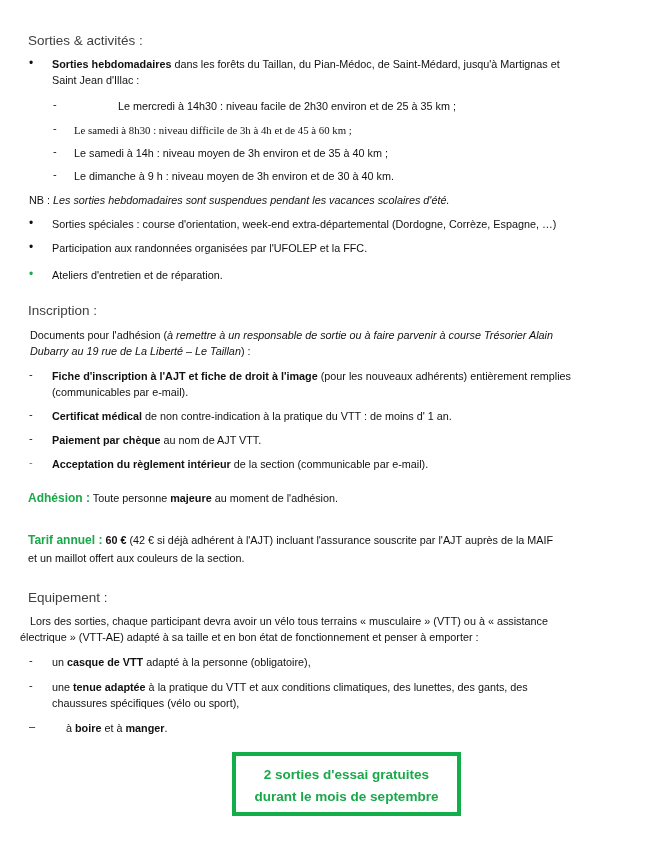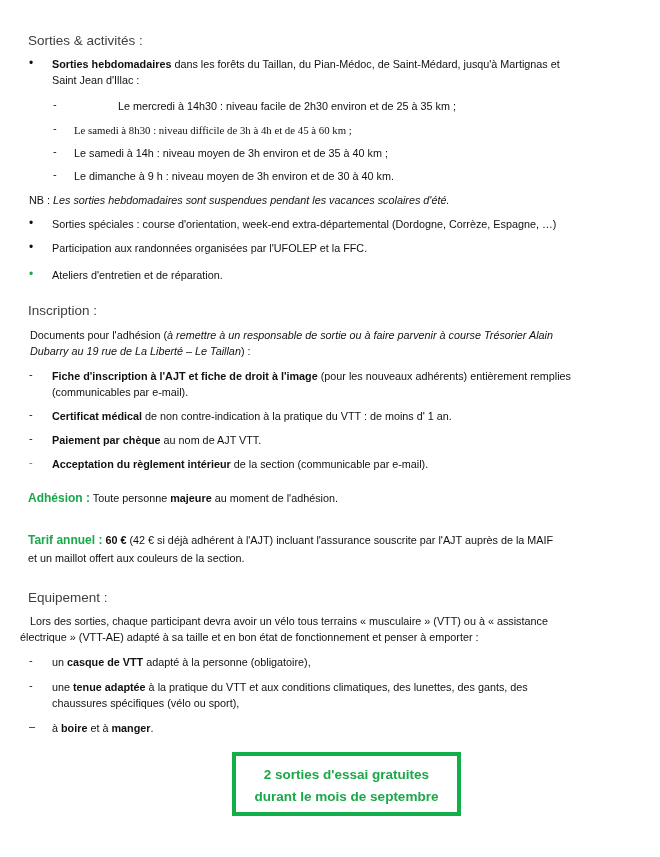--- a/index.html
+++ b/index.html
@@ -79,18 +79,18 @@
 <div class="abs txt" style="left:20px;top:629px;">électrique » (VTT-AE) adapté à sa taille et en bon état de fonctionnement et penser à emporter :</div>
 
 <span class="abs dash" style="left:29px;top:654px;">-</span>
 <div class="abs txt" style="left:52px;top:654px;text-align:right;"><span>un </span><span class="b">casque de VTT</span><span> adapté à la personne (obligatoire),</span></div>
 
 <span class="abs dash" style="left:29px;top:679px;">-</span>
 <div class="abs txt" style="left:52px;top:679px;"><span>une </span><span class="b">tenue adaptée</span><span> à la pratique du VTT et aux conditions climatiques, des lunettes, des  gants, des</span></div>
 <div class="abs txt" style="left:52px;top:695px;">chaussures spécifiques (vélo ou sport),</div>
 
 <span class="abs dash" style="left:29px;top:720px;">–</span>
-<div class="abs txt" style="left:52px;top:720px;"><span>à </span><span class="b">boire</span><span> et à </span><span class="b">manger</span><span>.</span></div>
+<div class="abs txt" style="left:66px;top:720px;"><span>à </span><span class="b">boire</span><span> et à </span><span class="b">manger</span><span>.</span></div>
 
 <div class="box">
   <div>2 sorties d'essai gratuites</div>
   <div>durant le mois de septembre</div>
 </div>
 
 </body></html>

